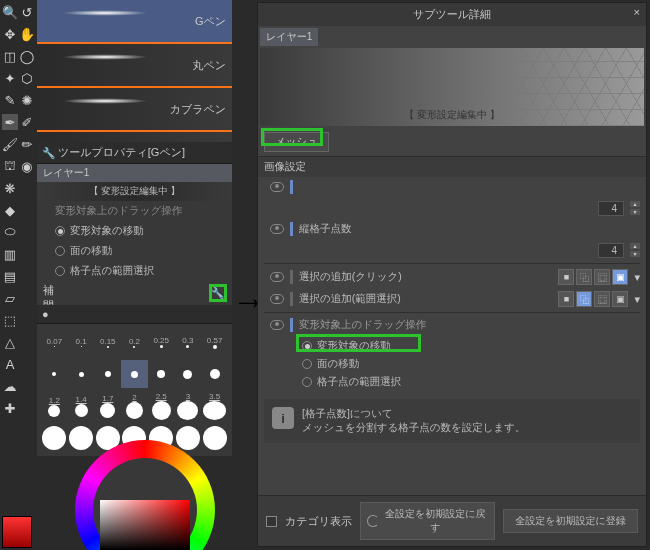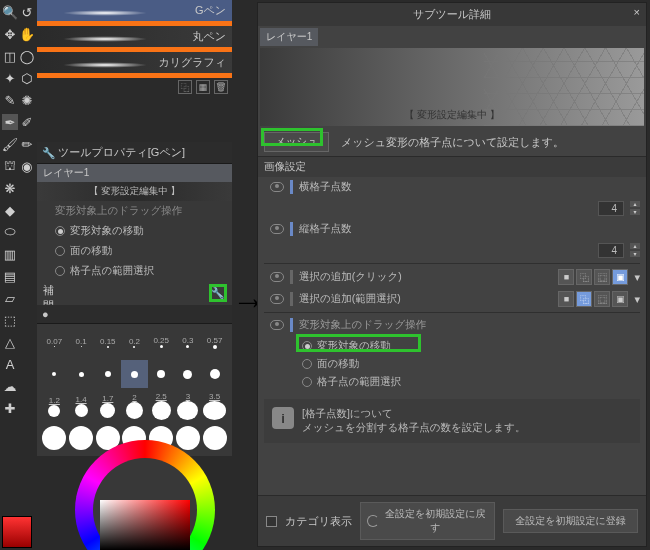--- a/index.html
+++ b/index.html
@@ -7,21 +7,21 @@
 
   
   .toolbar-col { position: absolute; top: 0; width: 16px; display: flex; flex-direction: column; gap: 6px; padding-top: 4px; }
   .toolbar-col.a { left: 2px; }
   .toolbar-col.b { left: 19px; }
   .tool-ic { width: 16px; height: 16px; display: flex; align-items: center; justify-content: center; color: #cfcfcf; font-size: 13px; cursor: pointer; }
   .tool-ic.sel { background: #555; }
 
   
   .brush-area { position: absolute; left: 37px; top: 0; width: 195px; }
-  .brush-row { height: 26px; display: flex; align-items: center; justify-content: flex-end; padding-right: 6px; border-bottom: 5px solid #f97316; position: relative; background: linear-gradient(to right,#2a2a2a,#3a3a3a);}
+  .brush-row { height: 44px; display: flex; align-items: center; justify-content: flex-end; padding-right: 6px; border-bottom: 2px solid #f97316; position: relative; background: linear-gradient(to right,#2a2a2a,#3a3a3a);}
   .brush-row.sel { background:#4a5c85; }
   .brush-stroke { position:absolute; left:8px; top:4px; width:120px; height:18px; background: radial-gradient(ellipse 60px 4px at 50% 50%, #fff, transparent 70%);}
   .brush-bottom-icons { height:18px; display:flex; justify-content:flex-end; gap:4px; padding:2px 4px;}
   .small-ic { width:14px; height:14px; border:1px solid #666; display:flex; align-items:center; justify-content:center; font-size:9px; color:#aaa; cursor:pointer;}
 
   
   .prop-area { position:absolute; left:37px; top:142px; width:195px; background:#383838;}
   .panel-hdr { background:#2c2c2c; padding:3px 5px; display:flex; align-items:center; gap:4px; border-bottom:1px solid #1a1a1a;}
   .panel-hdr .wrench { width:12px; height:12px; }
   .layer-tab { background:#56595f; padding:2px 6px; font-size:10px;}
@@ -125,20 +125,24 @@
   <div class="brush-row sel">
       <div class="brush-stroke"></div>
       <span>Gペン</span>
     </div>
   <div class="brush-row">
       <div class="brush-stroke"></div>
       <span>丸ペン</span>
     </div>
   <div class="brush-row">
       <div class="brush-stroke"></div>
+      <span>カブラペン</span>
+    </div>
+  <div class="brush-row">
+      <div class="brush-stroke"></div>
       <span>カリグラフィ</span>
     </div>
   <div class="brush-bottom-icons">
     <span class="small-ic">⿻</span>
     <span class="small-ic">▦</span>
     <span class="small-ic">🗑</span>
   </div>
 </div>
 
 <div class="prop-area">
@@ -296,29 +300,27 @@
     <span class="x">×</span>
   </div>
   <div class="dlg-tab">レイヤー1</div>
   <div class="preview">
     <div class="preview-pattern"></div>
     <span class="preview-label">【 変形設定編集中 】</span>
   </div>
 
   <div class="mesh-row">
     <span class="mesh-btn">メッシュ</span>
-    <span>メッシュ変形の格子点について設定します。</span>
     <div class="green-hl" style="left:3px; top:0px; width:62px; height:18px;"></div>
   </div>
   <div class="section-hdr">画像設定</div>
 
   <div class="setting-row">
     <span class="eye"></span>
     <span class="vbar"></span>
-    <span class="stg-label">横格子点数</span>
   </div>
   <div class="setting-row" style="padding-left:54px;">
     <span style="flex:1"></span>
     <span class="num-val">4</span>
     <span class="spin">
         <span>▴</span>
         <span>▾</span>
       </span>
   </div>
   <div class="setting-row">

